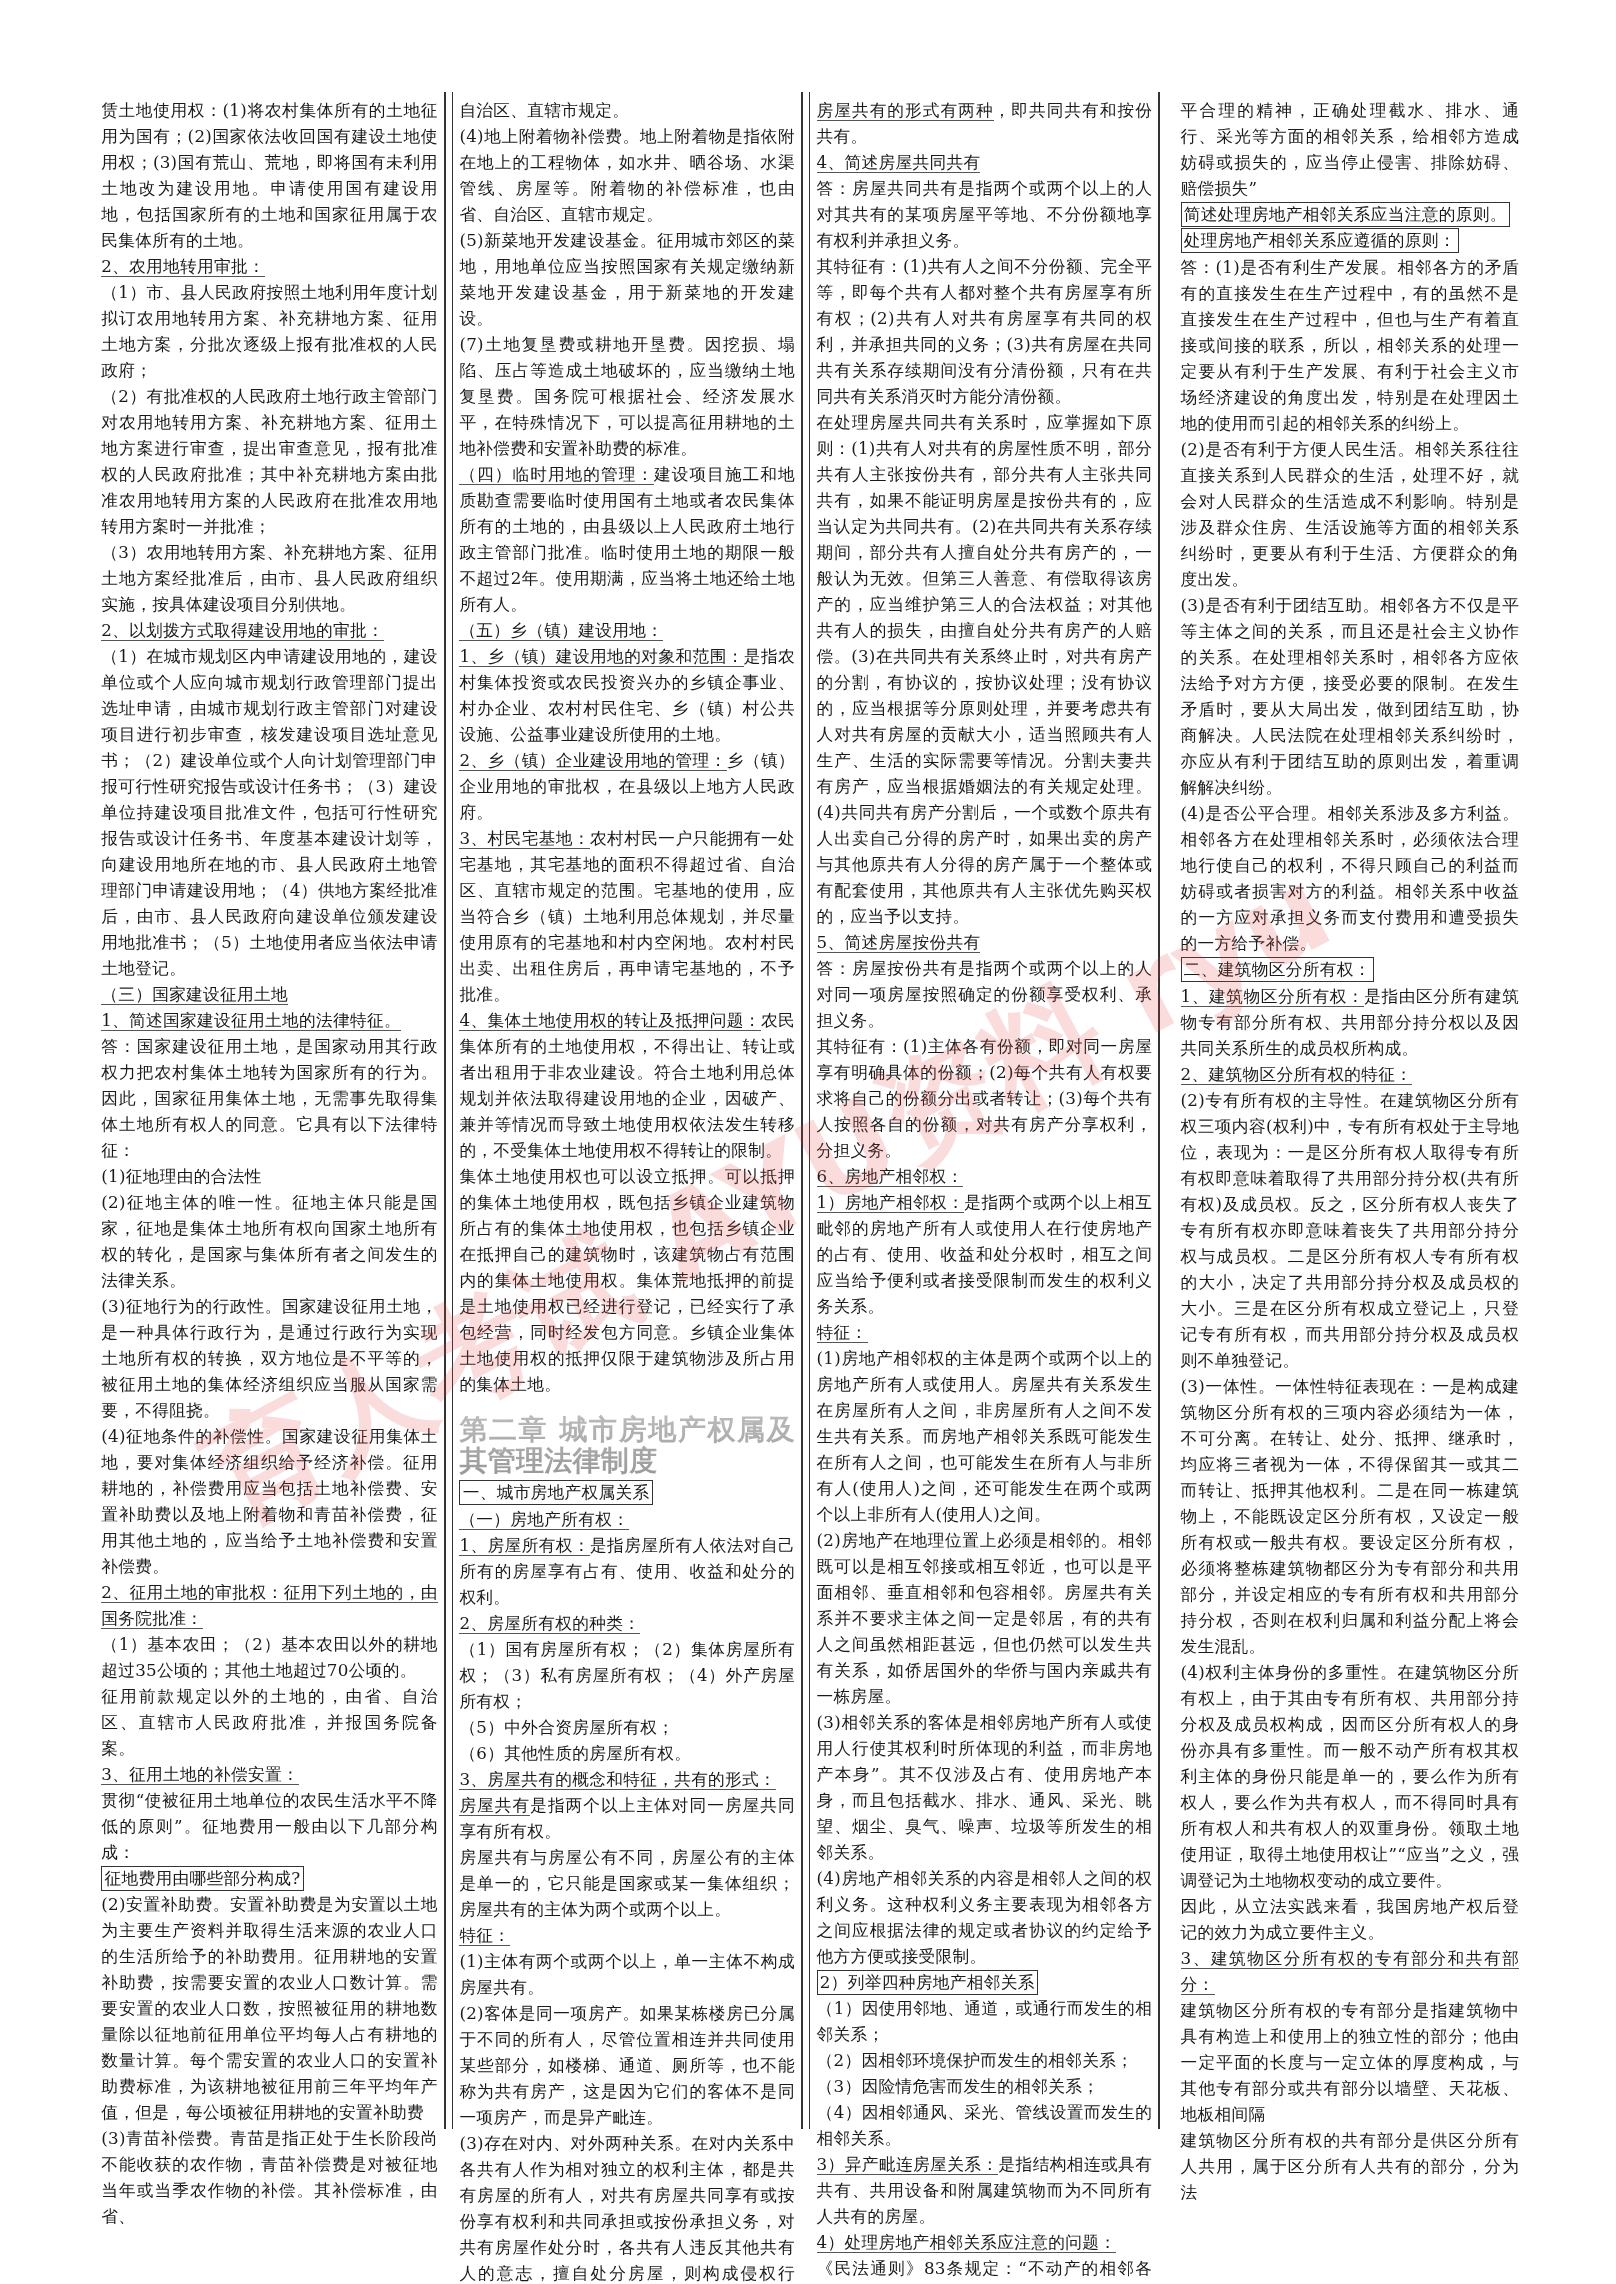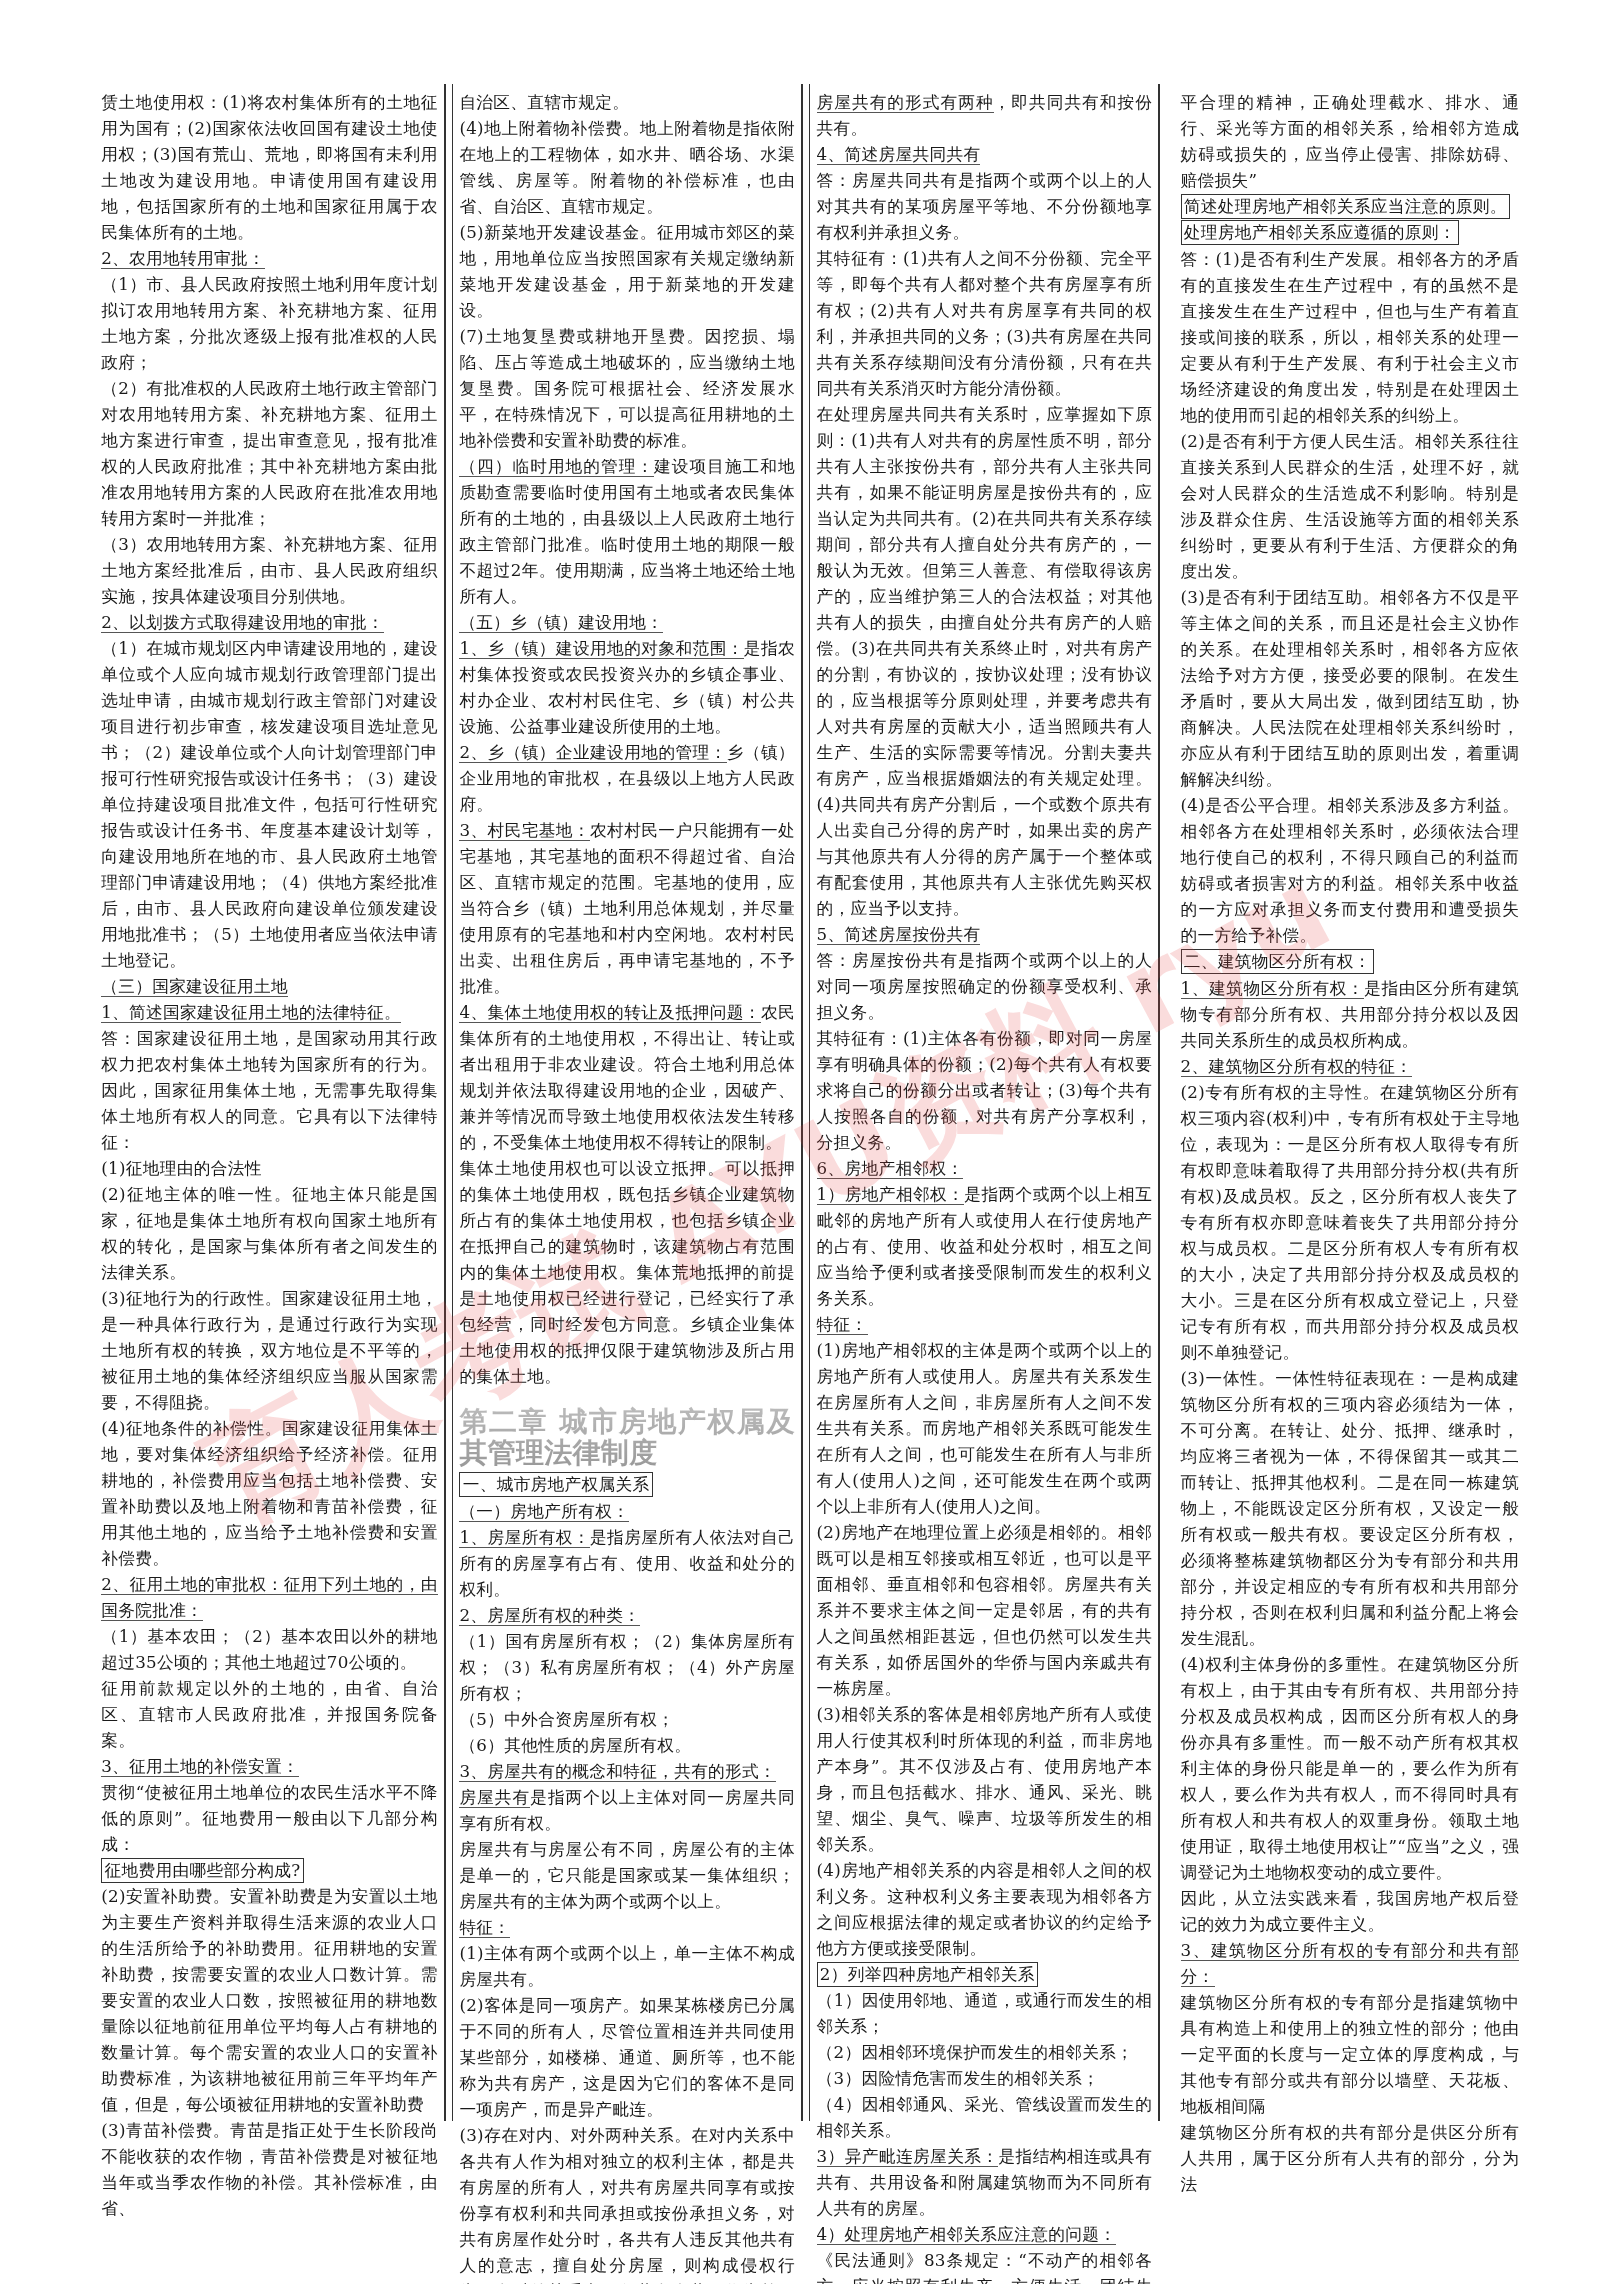--- a/index.html
+++ b/index.html
@@ -1,18 +1,18 @@
 <!DOCTYPE html>
 <html style="font-size:12.4px"><head>
 <meta charset="utf-8">
 <style>
   html, body { margin: 0; padding: 0; background: #ffffff; }
   body { width: 1616px; height: 2284px; position: relative; overflow: hidden;
          font-family: "DejaVu Serif", "Liberation Serif", serif; color: #1a1a1a; }
-  .page { position: absolute; left: 95px; top: 84px; width: 1440px; height: 2037px;
+  .page { position: absolute; left: 95px; top: 92px; width: 1440px; height: 2037px;
           display: flex; }
   .col { position: relative; width: 351px; padding: 4.7px 6.2px 0 6.2px; box-sizing: border-box;
          font-size: 16.7px; line-height: 26px; text-align: justify; letter-spacing: 0.3px; }
   .col.c1 { border-right: 2.3px solid #333; }
   .col.c2 { border-left: 1.6px solid #333; border-right: 2.3px solid #333; margin-left: 6.2px; }
   .col.c3 { border-left: 1.6px solid #333; border-right: 2.3px solid #333; margin-left: 6.2px; }
   .col.c4 { margin-left: 14px; }
   .p { margin: 0; }
   .h { margin: 0; display: inline; border-bottom: 1.6px solid #555; }
   .hline { margin: 0; }

